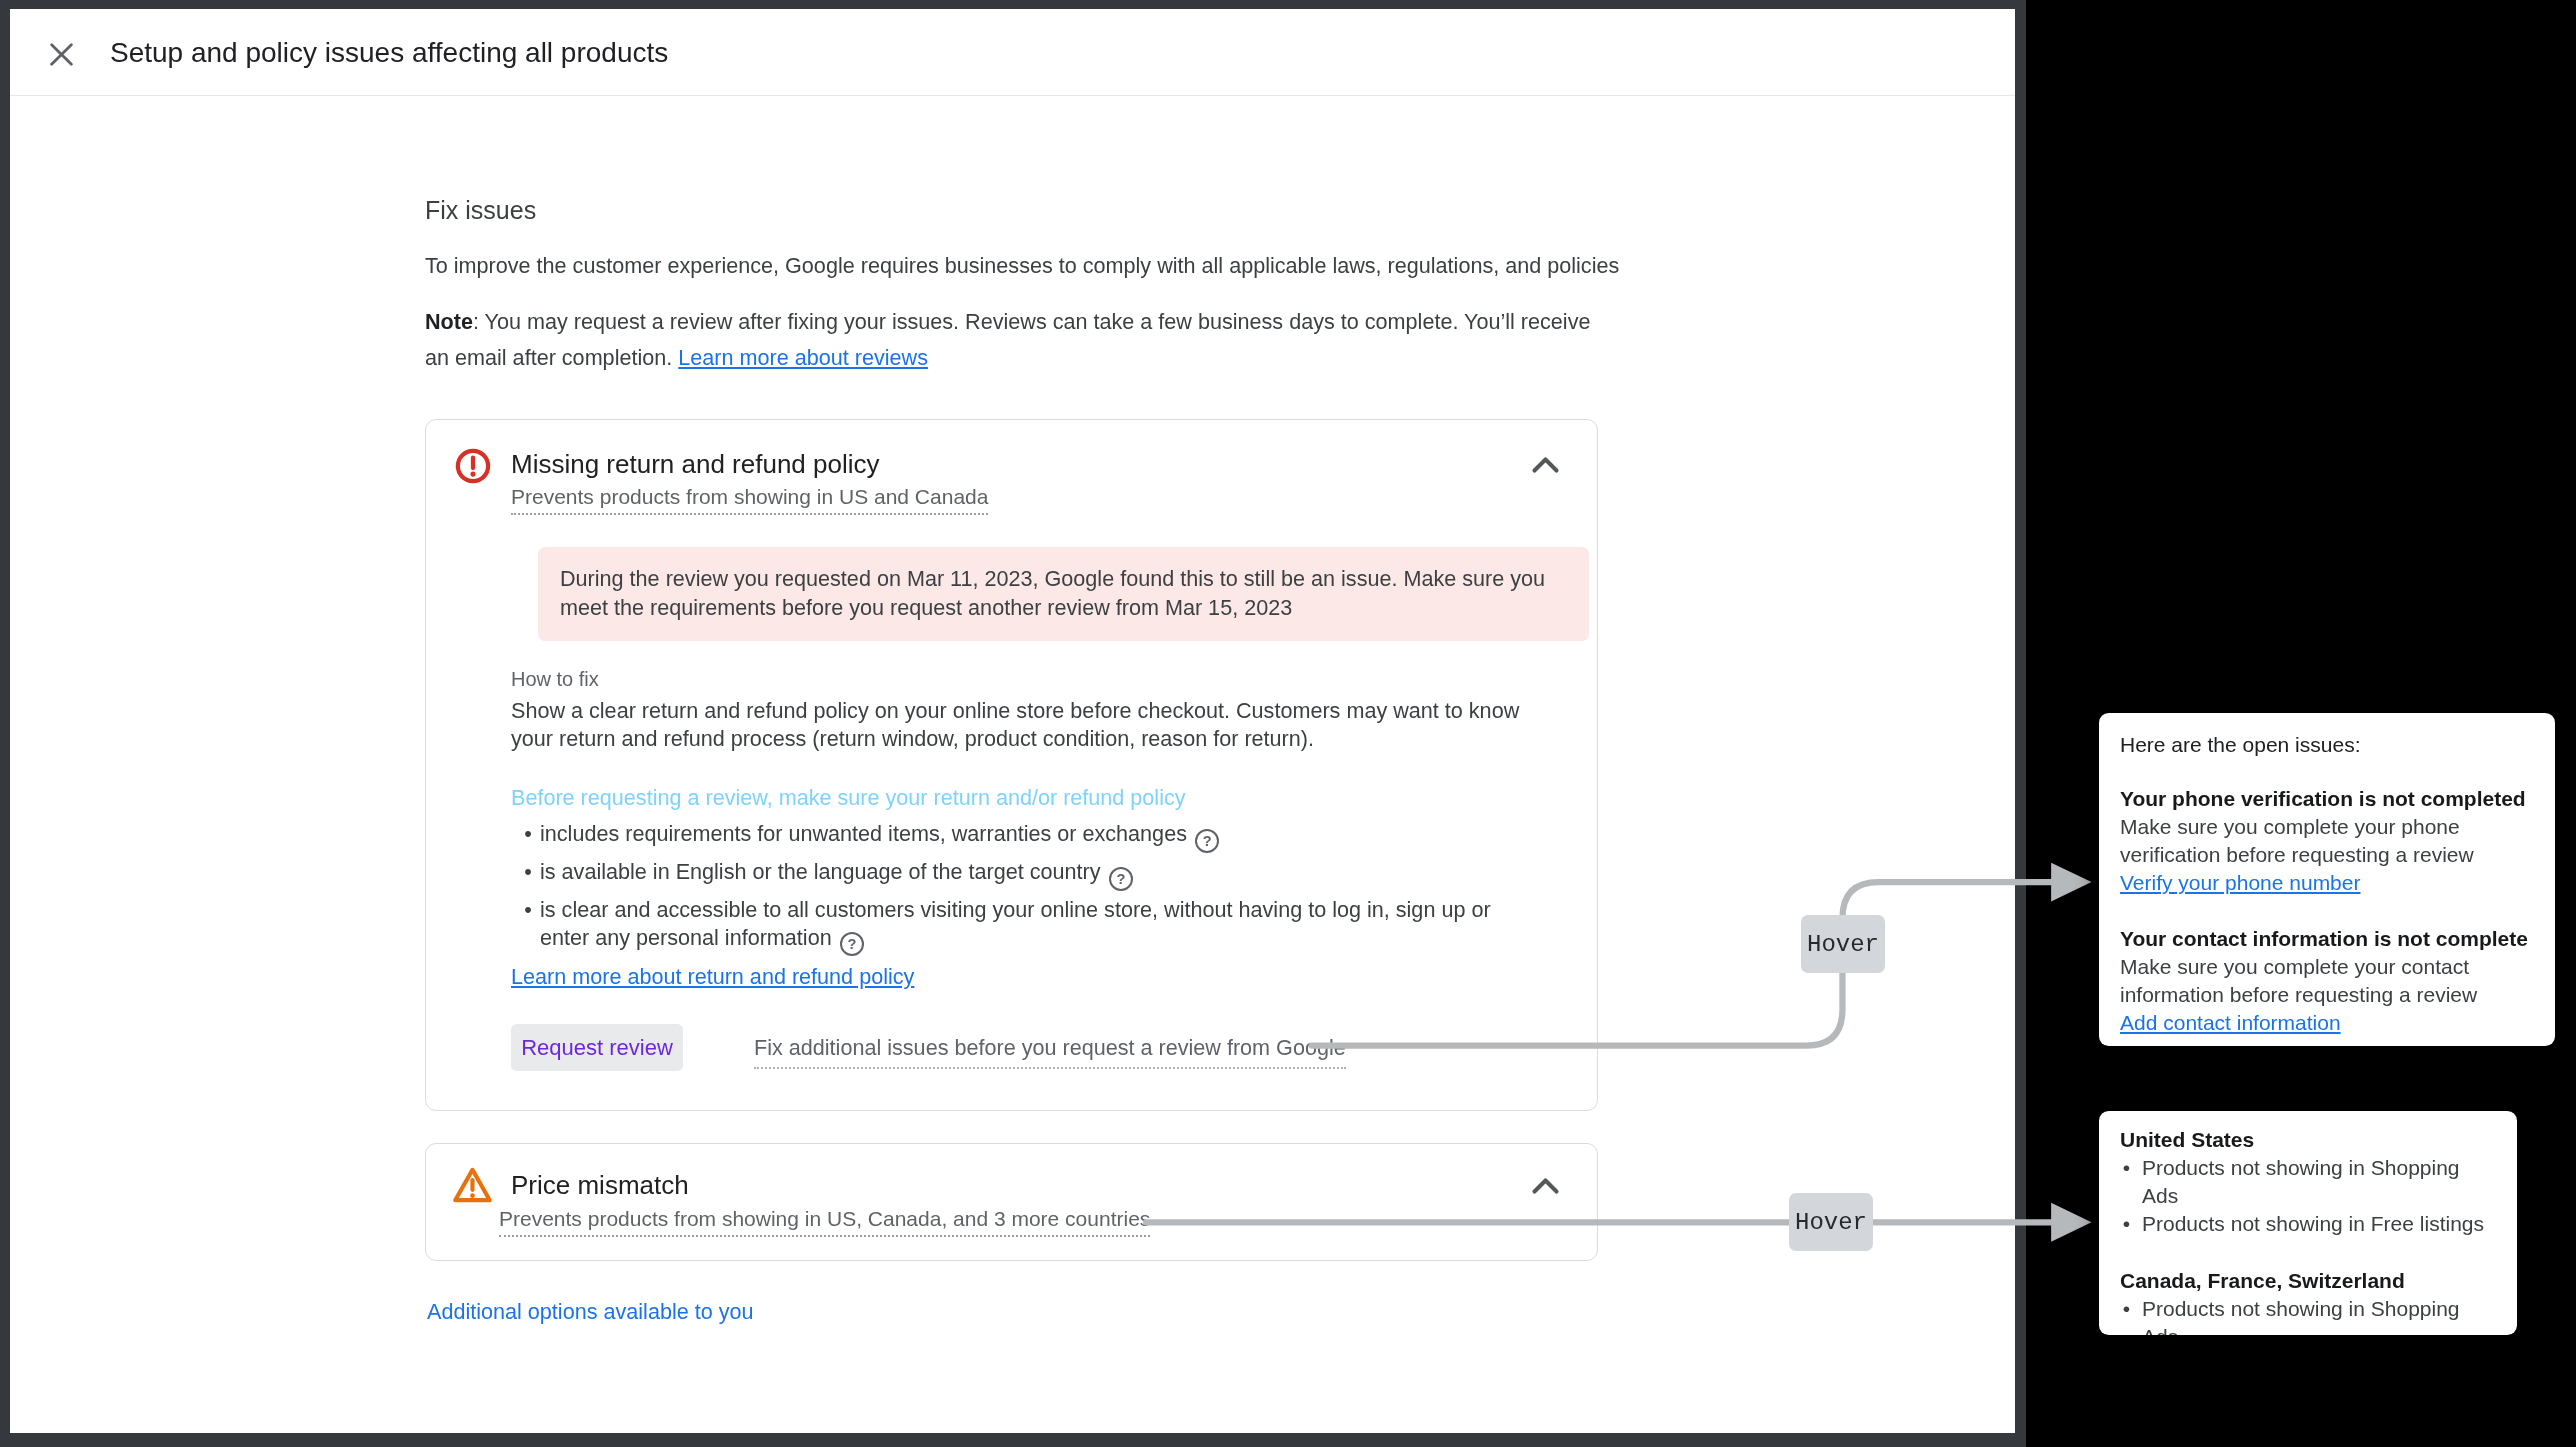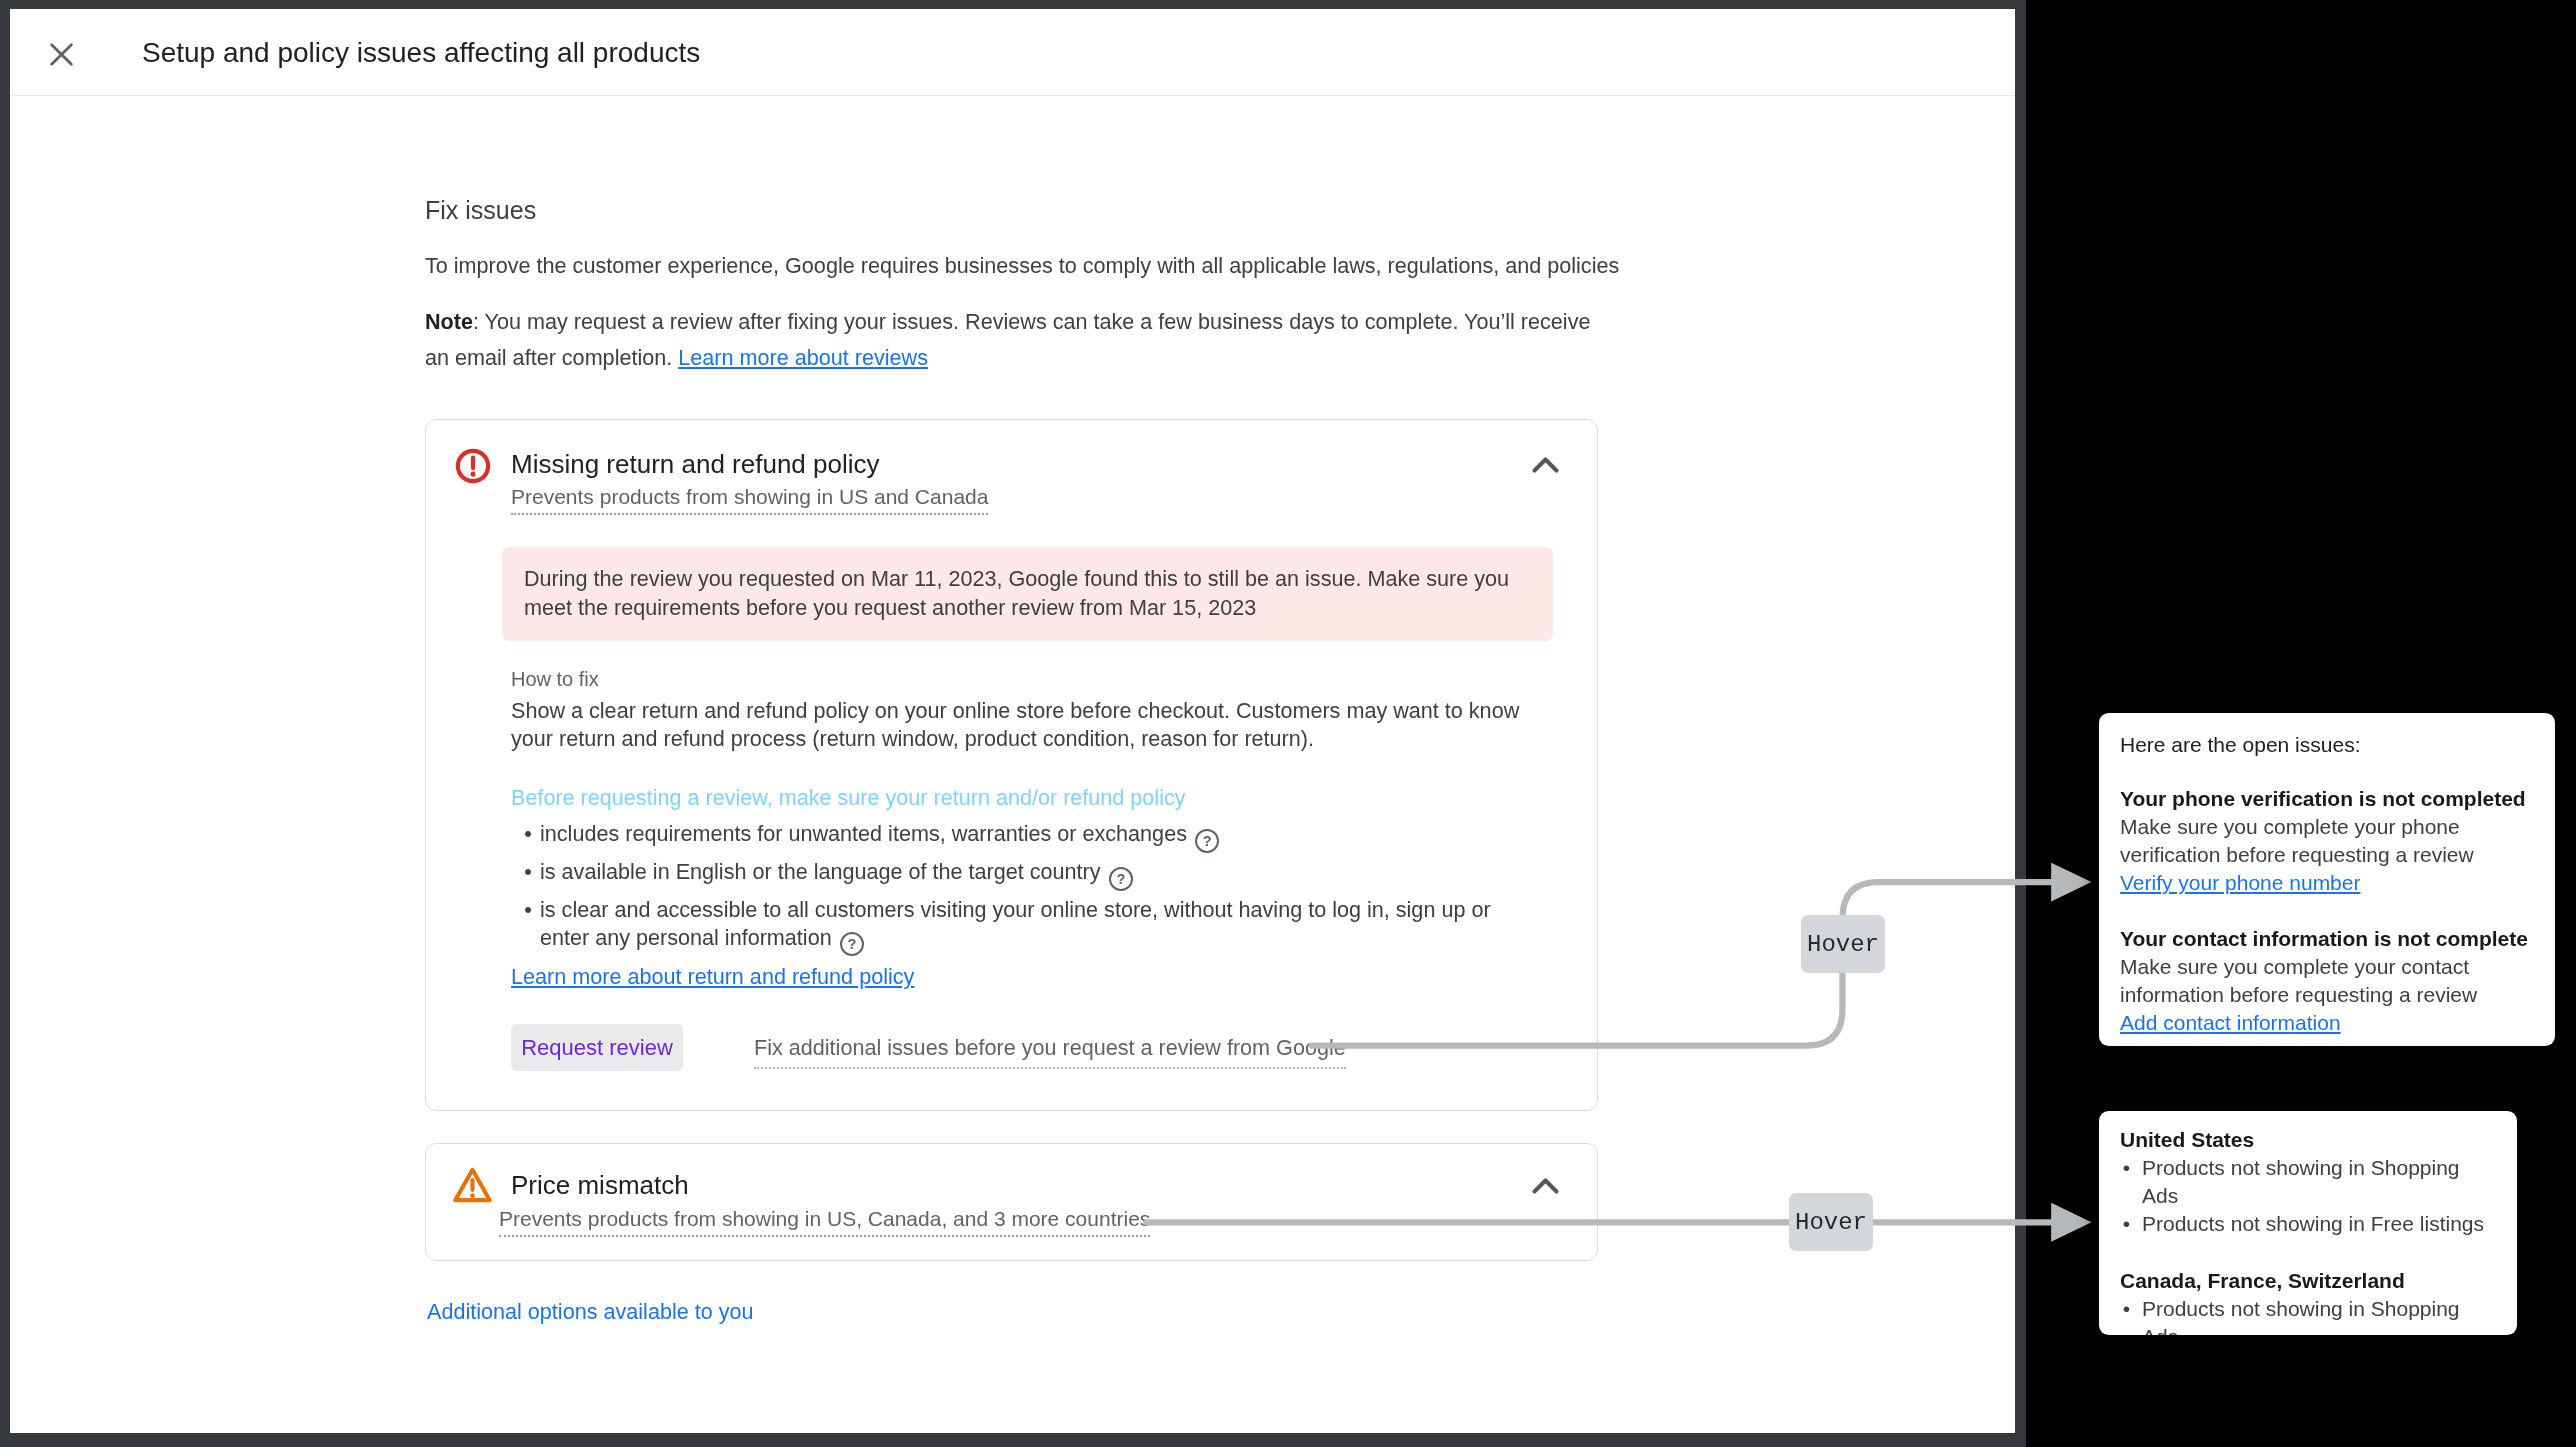--- a/index.html
+++ b/index.html
@@ -8,21 +8,21 @@
   .canvas { position:relative; width:2576px; height:1447px; background:#000; overflow:hidden; }
 
   
   .frame { position:absolute; left:0; top:0; width:2026px; height:1447px; background:#35383c; }
   .dialog { position:absolute; left:10.4px; top:9px; width:2005px; height:1424px; background:#ffffff; }
 
   .abs { position:absolute; }
 
   
   .close-btn { left:46px; top:39px; width:31px; height:31px; cursor:pointer; }
-  .dialog-title { left:110px; top:36px; font-size:28px; line-height:33px; color:#202124; white-space:nowrap;margin-left:32px; }
+  .dialog-title { left:110px; top:36px; font-size:28px; line-height:33px; color:#202124; white-space:nowrap; }
   .header-divider { left:10.4px; top:95px; width:2005px; height:1.4px; background:#e6e8ea; }
 
   
   .fix-heading { left:425px; top:196px; font-size:25px; color:#3c4043; }
   .intro-para { left:425px; top:253px; font-size:21.6px; color:#3c4043; white-space:nowrap; }
   .note-para { left:425px; top:304px; width:1193px; font-size:21.6px; line-height:36px; color:#3c4043; }
   .note-label { font-weight:bold; color:#202124; }
   .link { color:#1a73e8; text-decoration:underline; cursor:pointer; }
   .link.plain { text-decoration:none; }
 
@@ -37,21 +37,21 @@
   .card1-title { left:511px; top:449px; }
   .card2-title { left:511px; top:1170px; }
   .card-subtitle { font-size:21px; color:#5f6368; white-space:nowrap;
                    border-bottom:2.1px dotted #9aa0a6; padding-bottom:4.2px; cursor:default; }
   .card1-subtitle { left:511px; top:485px; }
   .card2-subtitle { left:499px; top:1207px; }
   .chevron { width:33px; height:22px; cursor:pointer; }
   .chevron1 { left:1529px; top:454px; }
   .chevron2 { left:1529px; top:1175px; }
 
-  .review-banner { left:502px; top:547px; width:1051px; height:94px; background:#fce8e6;
+  .review-banner { left:538px; top:547px; width:1051px; height:94px; background:#fce8e6;
                    border-radius:7px; padding:18px 22px; font-size:21.6px; line-height:28.5px; color:#3c4043; }
 
   .htf-label { left:511px; top:668px; font-size:20px; color:#5f6368; }
   .htf-text  { left:511px; top:697px; width:1033px; font-size:21.6px; line-height:28px; color:#3c4043; }
   .checklist-intro { left:511px; top:785px; font-size:21.6px; color:#7dd3fc; white-space:nowrap; }
   .bullets { left:511px; top:820px; width:1019px; font-size:21.6px; line-height:28px; color:#3c4043; }
   .bullet-row { display:flex; margin-bottom:4.9px; }
   .bullet-dot { flex:0 0 29px; padding-left:13.2px; color:#3c4043; }
   .help-icon { display:inline-flex; align-items:center; justify-content:center;
                width:24px; height:24px; border:2.1px solid #5f6368; border-radius:50%;

